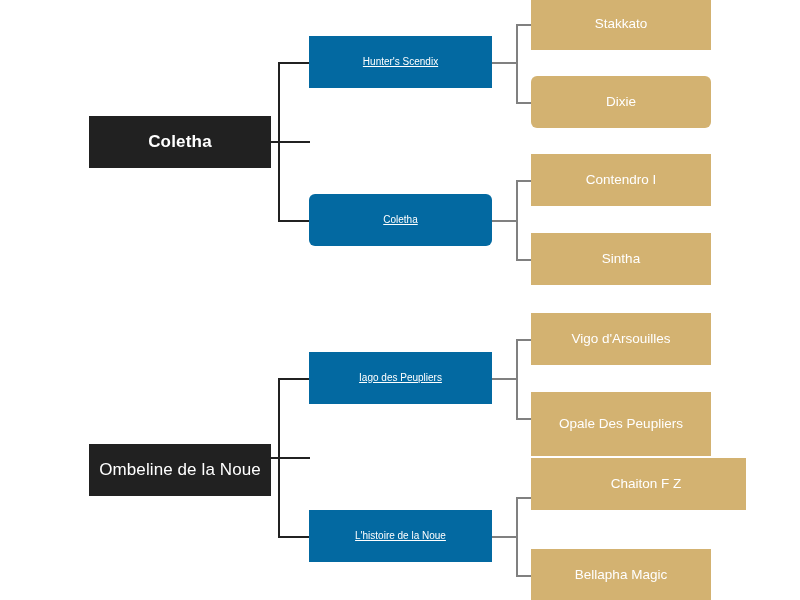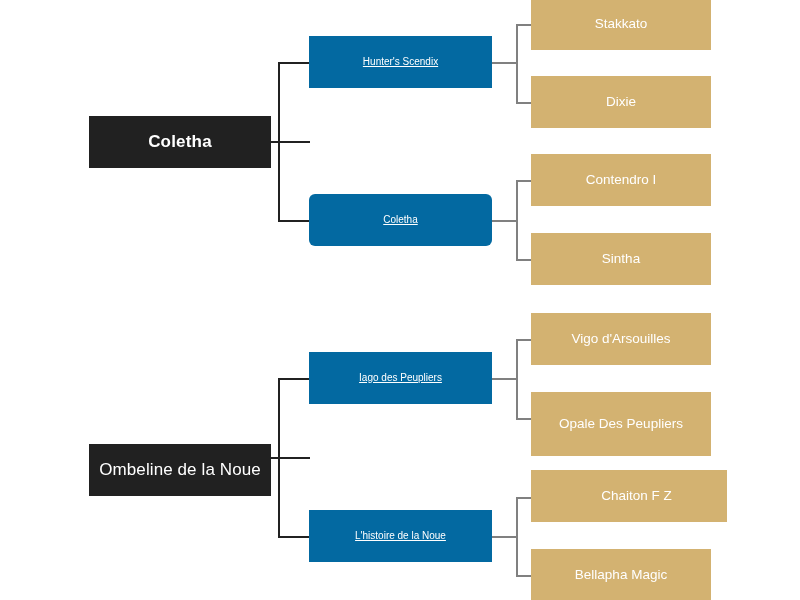--- a/index.html
+++ b/index.html
@@ -99,21 +99,21 @@
   </div>
 
   <div class="node node-gen1" style="left:309px; top:194px; width:183px; height:52px;border-radius:6px;">
     <span>Coletha</span>
   </div>
 
   <div class="node node-gen2" style="left:531px; top:-2px; width:180px; height:52px;">
     <span>Stakkato</span>
   </div>
 
-  <div class="node node-gen2" style="left:531px; top:76px; width:180px; height:52px;">
+  <div class="node node-gen2" style="left:531px; top:76px; width:180px; height:52px;border-radius:6px;">
     <span>Dixie</span>
   </div>
 
   <div class="node node-gen2" style="left:531px; top:154px; width:180px; height:52px;">
     <span>Contendro I</span>
   </div>
 
   <div class="node node-gen2" style="left:531px; top:233px; width:180px; height:52px;">
     <span>Sintha</span>
   </div>
@@ -146,21 +146,21 @@
   </div>
 
   <div class="node node-gen2" style="left:531px; top:313px; width:180px; height:52px;">
     <span>Vigo d'Arsouilles</span>
   </div>
 
   <div class="node node-gen2" style="left:531px; top:392px; width:180px; height:64px;">
     <span>Opale Des Peupliers</span>
   </div>
 
-  <div class="node node-gen2" style="left:531px; top:470px; width:196px; height:52px;padding-left:23px;">
+  <div class="node node-gen2" style="left:531px; top:458px; width:215px; height:52px;padding-left:23px;">
     <span>Chaiton F Z</span>
   </div>
 
   <div class="node node-gen2" style="left:531px; top:549px; width:180px; height:52px;justify-content:center;">
     <span>Bellapha Magic</span>
   </div>
 
 </div>
 
 </body></html>

